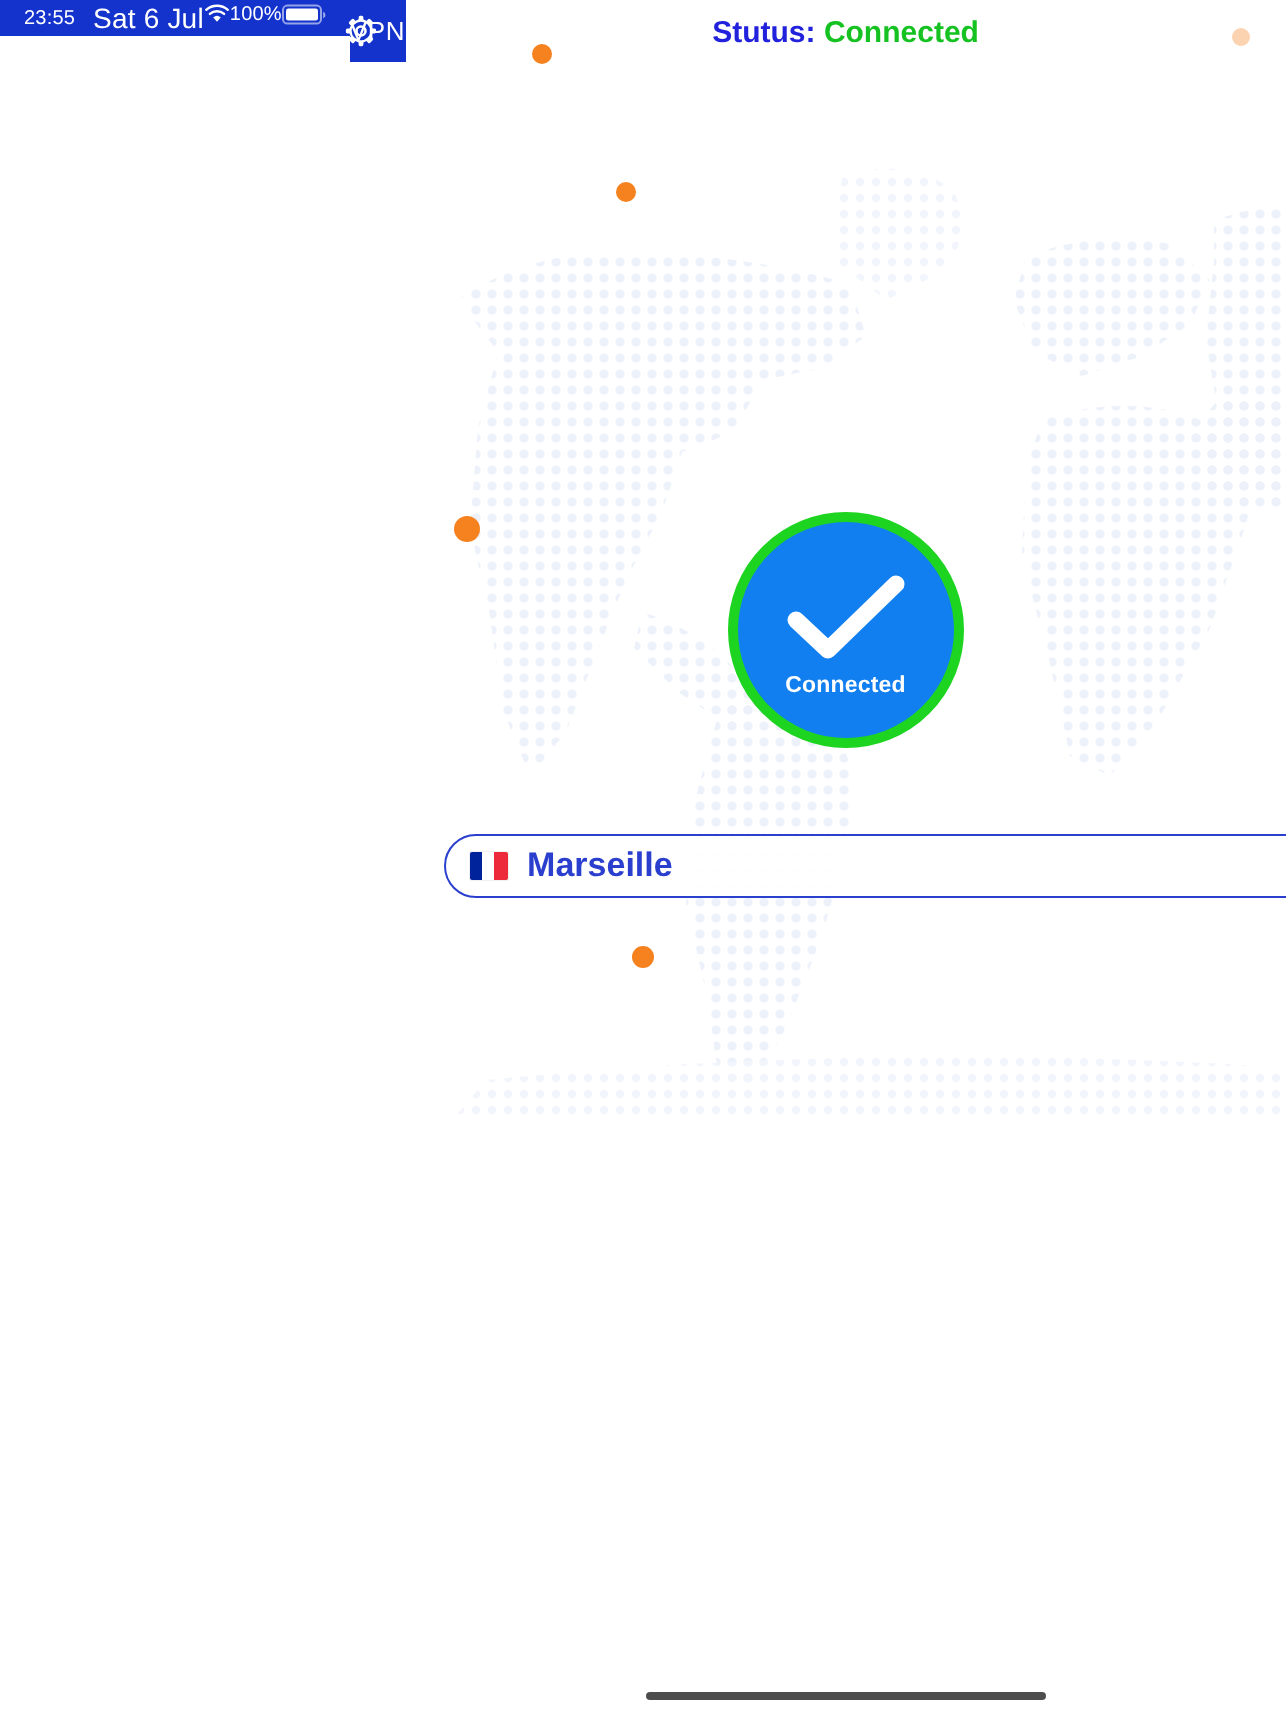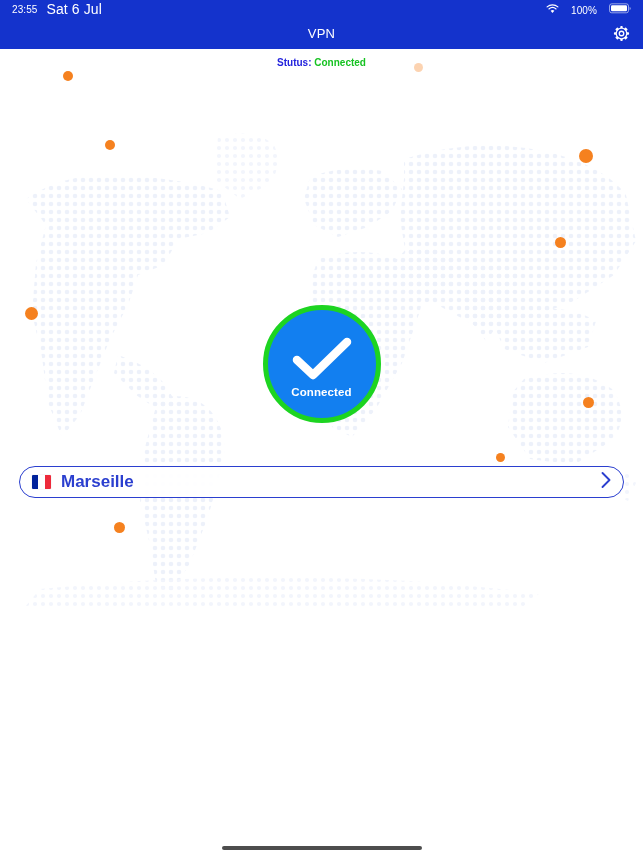--- a/index.html
+++ b/index.html
@@ -16,40 +16,40 @@
     -webkit-font-smoothing: antialiased;
   }
 
   #app {
     position: absolute;
     inset: 0;
     width: 643px;
     height: 858px;
     background: #ffffff;
     display: flex;
-    flex-direction: column;
+    flex-direction: row;
   }
 
   
   .statusbar {
     height: 18px;
     background: #1433CC;
     color: #ffffff;
     display: flex;
     align-items: center;
     justify-content: space-between;
     padding: 0 12px;
     font-size: 10px;
     letter-spacing: 0.1px;
     flex: 0 0 auto;
     position: relative;
     z-index: 30;
   }
   .sb-left { display: flex; align-items: center; gap: 9px; }
-  .sb-right { display: flex; align-items: flex-end; gap: 12px; }
+  .sb-right { display: flex; align-items: flex-start; gap: 0; }
   .sb-time { font-size: 10px; }
   .sb-date { font-size: 14px; }
   .sb-batt-pct { font-size: 10px; }
   .wifi-ico { display:block; }
   .batt-ico { display:block; }
 
   
   .header {
     height: 31px;
     background: #1433CC;
@@ -92,21 +92,21 @@
     height: 560px;
     pointer-events: none;
   }
 
   .status-line {
     position: absolute;
     top: 8px;
     left: 0;
     width: 100%;
     text-align: center;
-    font-size: 10px;
+    font-size: 15px;
     font-weight: bold;
     z-index: 12;
   }
   .status-label { color: #2222DD; }
   .status-value { color: #16C221; }
 
   
   .dot {
     position: absolute;
     border-radius: 50%;

